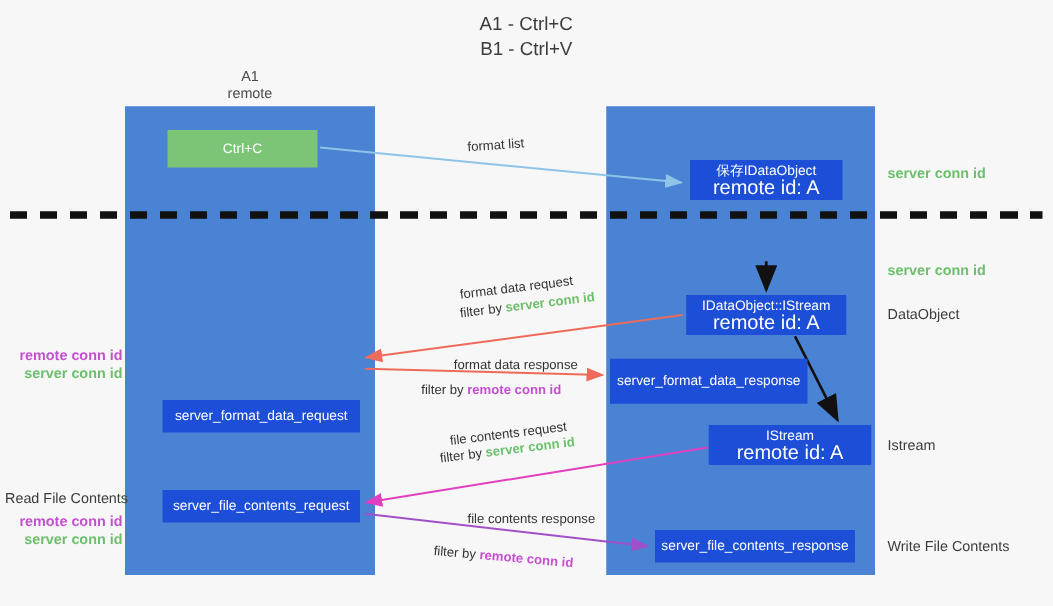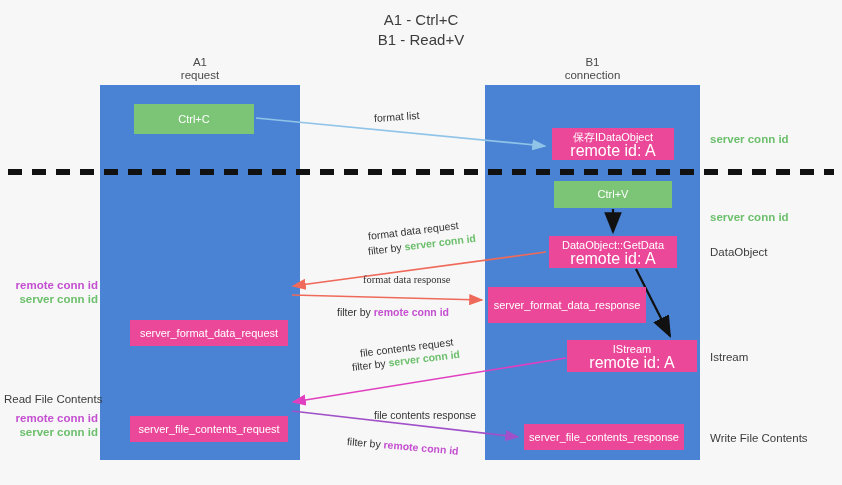--- a/index.html
+++ b/index.html
@@ -70,32 +70,32 @@
     align-items: center;
     justify-content: center;
     color: #ffffff;
     font-size: 11px;
     line-height: 13px;
     text-align: center;
     white-space: pre;
     padding: 2px 4px;
   }
   .node.green { background: #7cc576; }
-  .node.orange { background: #ec4899; }
+  .node.orange { background: #1d4ed8; }
   .node .sub { font-size: 16px; }
 
   
   #n-ctrlc   { left: 134px; top: 104px; width: 120px; height: 30px; }
   #n-save    { left: 552px; top: 128px; width: 122px; height: 32px; }
   #n-ctrlv   { left: 554px; top: 181px; width: 118px; height: 27px; }
   #n-getdata { left: 549px; top: 236px; width: 128px; height: 32px; }
   #n-sfdreq  { left: 130px; top: 276px; width: 158px; height: 26px; margin-top: 44px; }
   #n-sfdresp { left: 488px; top: 287px; width: 158px; height: 36px; }
   #n-istream { left: 567px; top: 340px; width: 130px; height: 32px; }
-  #n-sfcreq  { left: 130px; top: 416px; width: 158px; height: 26px; }
+  #n-sfcreq  { left: 130px; top: 392px; width: 158px; height: 26px; }
   #n-sfcresp { left: 524px; top: 424px; width: 160px; height: 26px; }
 
   
   .side-label {
     font-size: 11.5px;
     color: #3c3c3c;
     white-space: pre;
     line-height: 14px;
   }
   .conn-green { color: #6cbf6c; font-weight: bold; }
@@ -129,46 +129,44 @@
     color: #333333;
     white-space: pre;
     line-height: 14px;
   }
   .ann.rot-up { transform: rotate(-7deg); transform-origin: left center; }
   .ann.rot-dn { transform: rotate(5deg); transform-origin: left center; }
 
   #ann-formatlist  { left: 374px; top: 111px; transform: rotate(-4deg); transform-origin: left center; }
   #ann-fdreq       { left: 368px; top: 229px; }
   #ann-fdreq2      { left: 368px; top: 244px; }
-  #ann-fdresp      { left: 363px; top: 273px; font-family: Liberation Serif, serif; }
+  #ann-fdresp      { left: 363px; top: 285px; }
   #ann-fdresp2     { left: 337px; top: 305px; }
   #ann-fcreq       { left: 360px; top: 346px; }
   #ann-fcreq2      { left: 352px; top: 360px; }
   #ann-fcresp      { left: 374px; top: 408px; }
   #ann-fcresp2     { left: 347px; top: 434px; }
 
   svg#wires {
     position: absolute;
     left: 0; top: 0;
     width: 842px; height: 485px;
     pointer-events: none;
   }
 </style>
 </head>
 <body>
 
 <div id="stage">
 
   <div class="abs" id="title">A1 - Ctrl+C
-B1 - Read+V</div>
+B1 - Ctrl+V</div>
 
   <div class="abs col-head" id="head-a1">A1
-request</div>
-  <div class="abs col-head" id="head-b1">B1
-connection</div>
+remote</div>
 
   <div class="abs lane" id="lane-a1"></div>
   <div class="abs lane" id="lane-b1"></div>
 
   <svg id="wires" viewBox="0 0 842 485">
     <defs>
       <marker id="ah-blue" markerWidth="9" markerHeight="7" refX="8" refY="3.5" orient="auto">
         <polygon points="0,0 9,3.5 0,7" fill="#8fc4e8"></polygon>
       </marker>
       <marker id="ah-red" markerWidth="9" markerHeight="7" refX="8" refY="3.5" orient="auto">
@@ -204,26 +202,23 @@
 
   <div class="abs node green" id="n-ctrlc">
     <span>Ctrl+C</span>
   </div>
 
   <div class="abs node orange" id="n-save">
     <span>保存IDataObject</span>
     <span class="sub">remote id: A</span>
   </div>
 
-  <div class="abs node green" id="n-ctrlv">
-    <span>Ctrl+V</span>
-  </div>
 
   <div class="abs node orange" id="n-getdata">
-    <span>DataObject::GetData</span>
+    <span>IDataObject::IStream</span>
     <span class="sub">remote id: A</span>
   </div>
 
   <div class="abs node orange" id="n-sfdreq">
     <span>server_format_data_request</span>
   </div>
 
   <div class="abs node orange" id="n-sfdresp">
     <span>server_format_data_response</span>
   </div>

